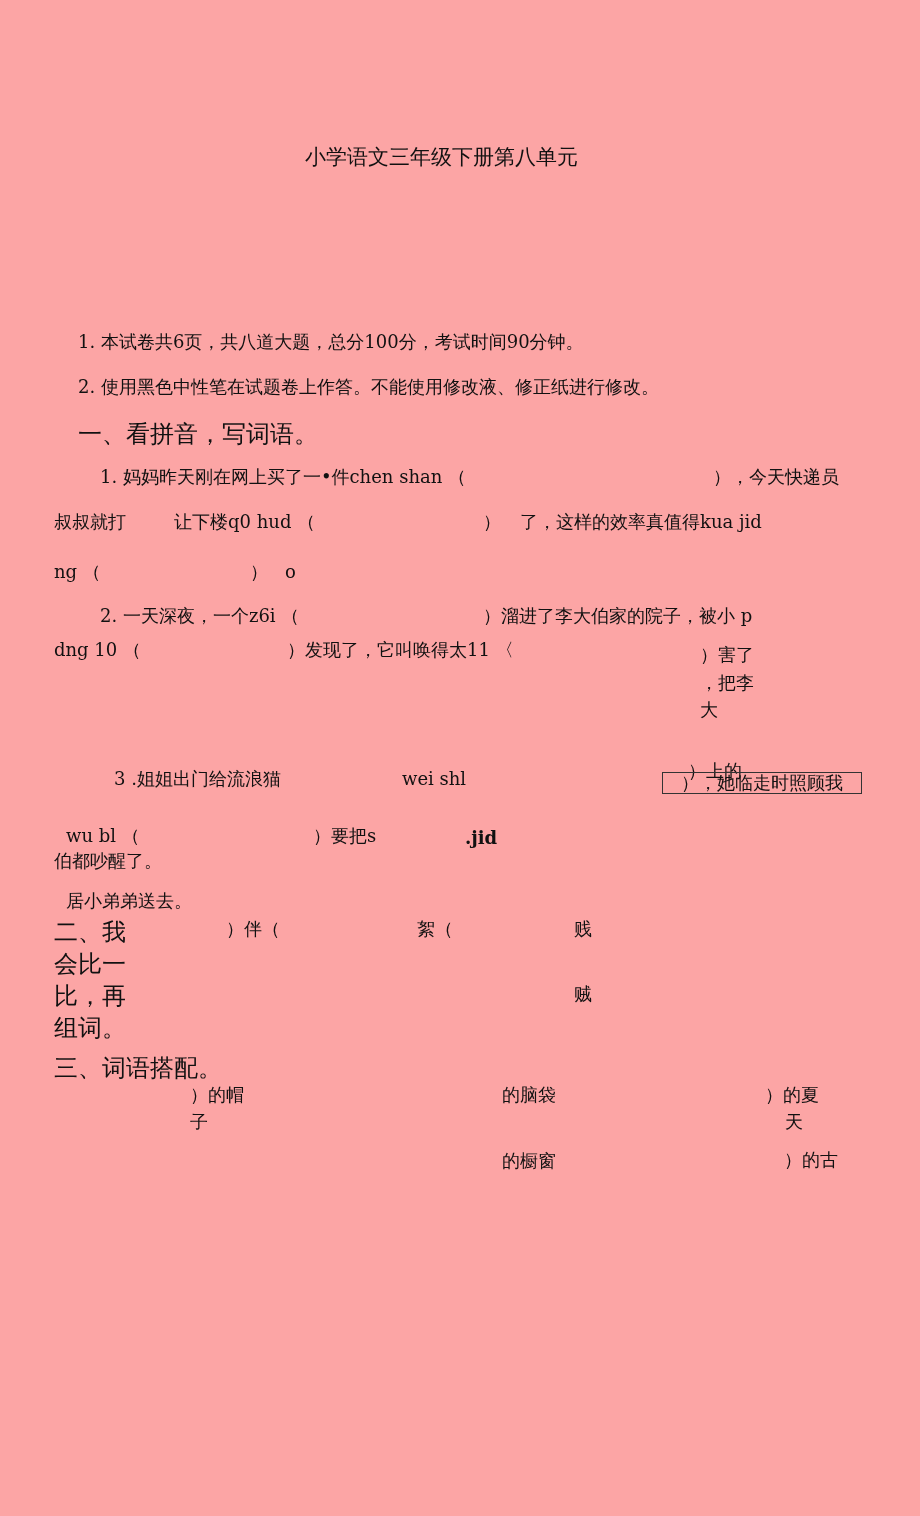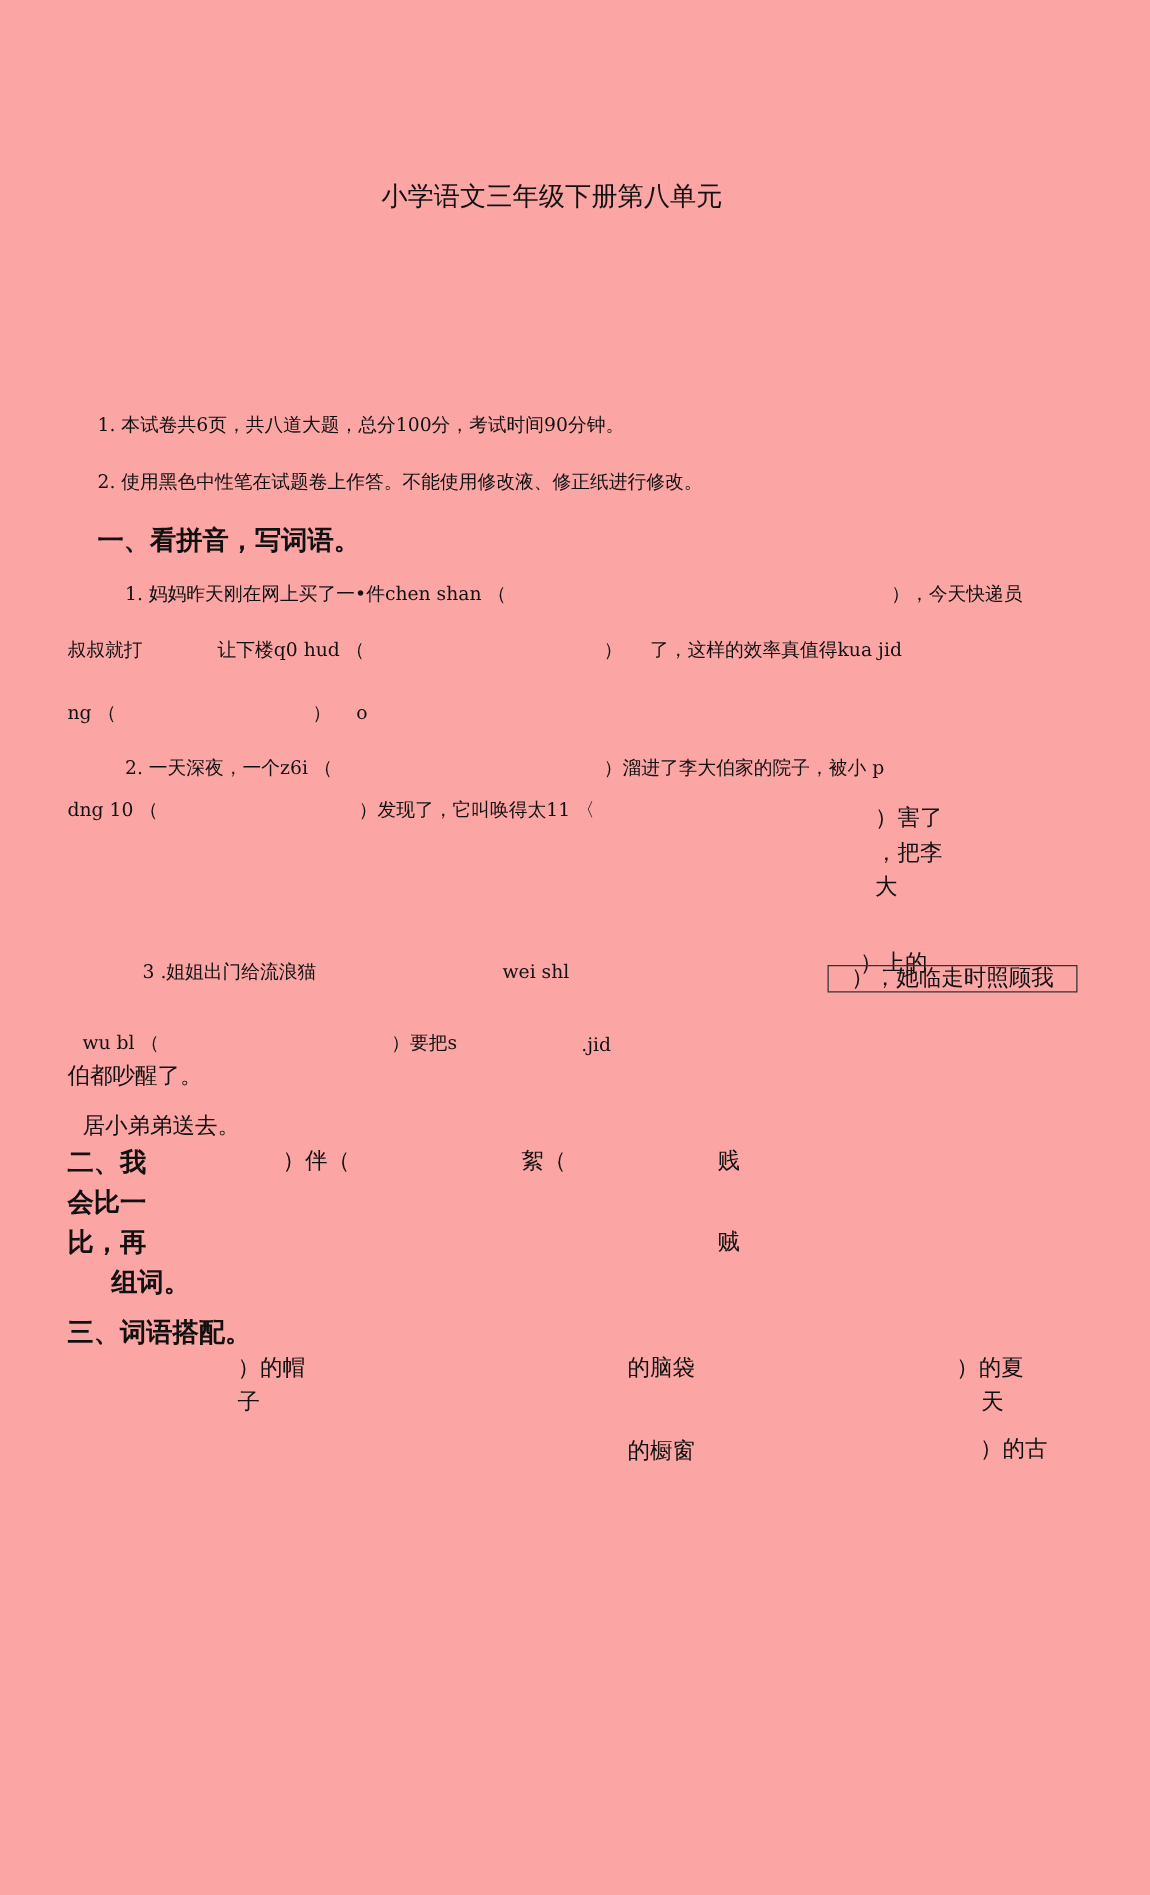--- a/index.html
+++ b/index.html
@@ -2,22 +2,22 @@
 <html><head>
   <meta charset="utf-8">
   <style>
     html, body { margin: 0; padding: 0; background: #ffffff; }
     body { width: 920px; height: 1516px; position: relative; overflow: hidden; color: #111111; }
     .page { position: absolute; left: 0; top: 0; width: 920px; height: 1516px; background: #fca5a5; }
     .t { position: absolute; white-space: pre; line-height: 1; }
     .sans { font-family: "DejaVu Sans", "Liberation Sans", sans-serif; }
     .serif { font-family: "DejaVu Serif", "Liberation Serif", serif; }
     .title { font-size: 21px; }
-    .body { font-size: 15px; }
-    .heading { font-size: 21px; font-weight: bold; }
+    .body { font-size: 18px; }
+    .heading { font-size: 24px; font-weight: normal; }
     .small { font-size: 18px; }
     .boxed { border: 1.5px solid #333333; padding: 1px 18px; }
   </style>
 </head>
 <body>
 
 <div class="page">
 
   <div class="t sans title" style="left:305px; top:147px;">小学语文三年级下册第八单元</div>
 
@@ -43,28 +43,28 @@
   <div class="t serif small" style="left:700px; top:646px;">）害了</div>
   <div class="t serif small" style="left:700px; top:674px;">，把李</div>
   <div class="t serif small" style="left:700px; top:701px;">大</div>
 
   <div class="t serif body" style="left:114px; top:770px;">3 .姐姐出门给流浪猫</div>
   <div class="t serif body" style="left:374px; top:770px;margin-left:28px;">wei shl</div>
   <div class="t serif small" style="left:688px; top:762px;">）上的</div>
   <div class="t serif small boxed" style="left:662px; top:772px;">），她临走时照顾我</div>
   <div class="t serif body" style="left:66px; top:827px;">wu bl （</div>
   <div class="t serif body" style="left:313px; top:827px;">）要把s</div>
-  <div class="t serif body" style="left:465px; top:829px;">.jid</div>
+  <div class="t serif body" style="left:465px; top:829px;font-weight:bold;">.jid</div>
   <div class="t serif small" style="left:54px; top:852px;">伯都吵醒了。</div>
   <div class="t serif small" style="left:66px; top:892px;">居小弟弟送去。</div>
 
   <div class="t sans heading" style="left:54px; top:920px;text-align:right;">二、我</div>
   <div class="t sans heading" style="left:54px; top:952px;">会比一</div>
   <div class="t sans heading" style="left:54px; top:984px;">比，再</div>
-  <div class="t sans heading" style="left:54px; top:1016px;margin-left:35px;">组词。</div>
+  <div class="t sans heading" style="left:54px; top:1016px;">组词。</div>
   <div class="t serif small" style="left:226px; top:920px;">）伴（</div>
   <div class="t serif small" style="left:417px; top:920px;">絮（</div>
   <div class="t serif small" style="left:574px; top:920px;">贱</div>
   <div class="t serif small" style="left:574px; top:985px;">贼</div>
 
   <div class="t sans heading" style="left:54px; top:1056px;">三、词语搭配。</div>
   <div class="t serif small" style="left:190px; top:1086px;text-align:right;">）的帽</div>
   <div class="t serif small" style="left:190px; top:1113px;">子</div>
   <div class="t serif small" style="left:502px; top:1086px;">的脑袋</div>
   <div class="t serif small" style="left:765px; top:1086px;">）的夏</div>

